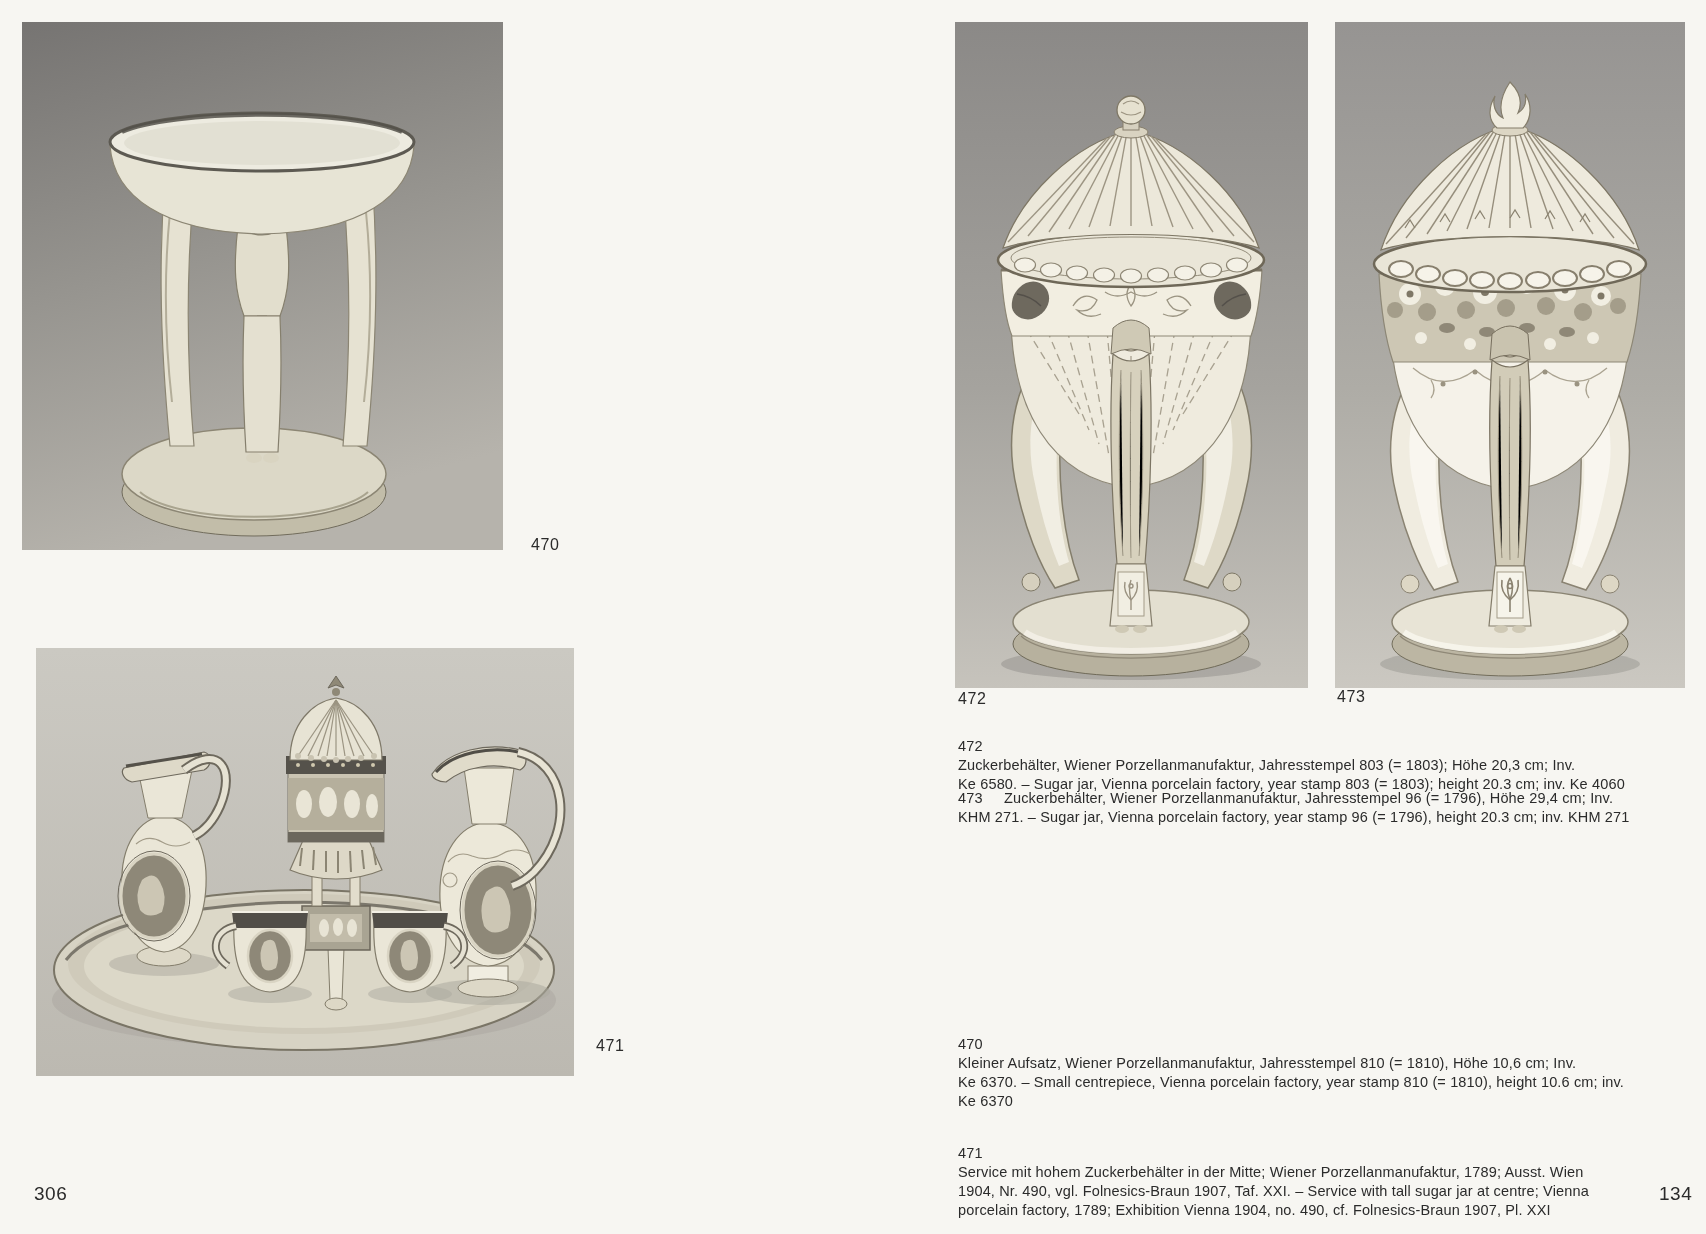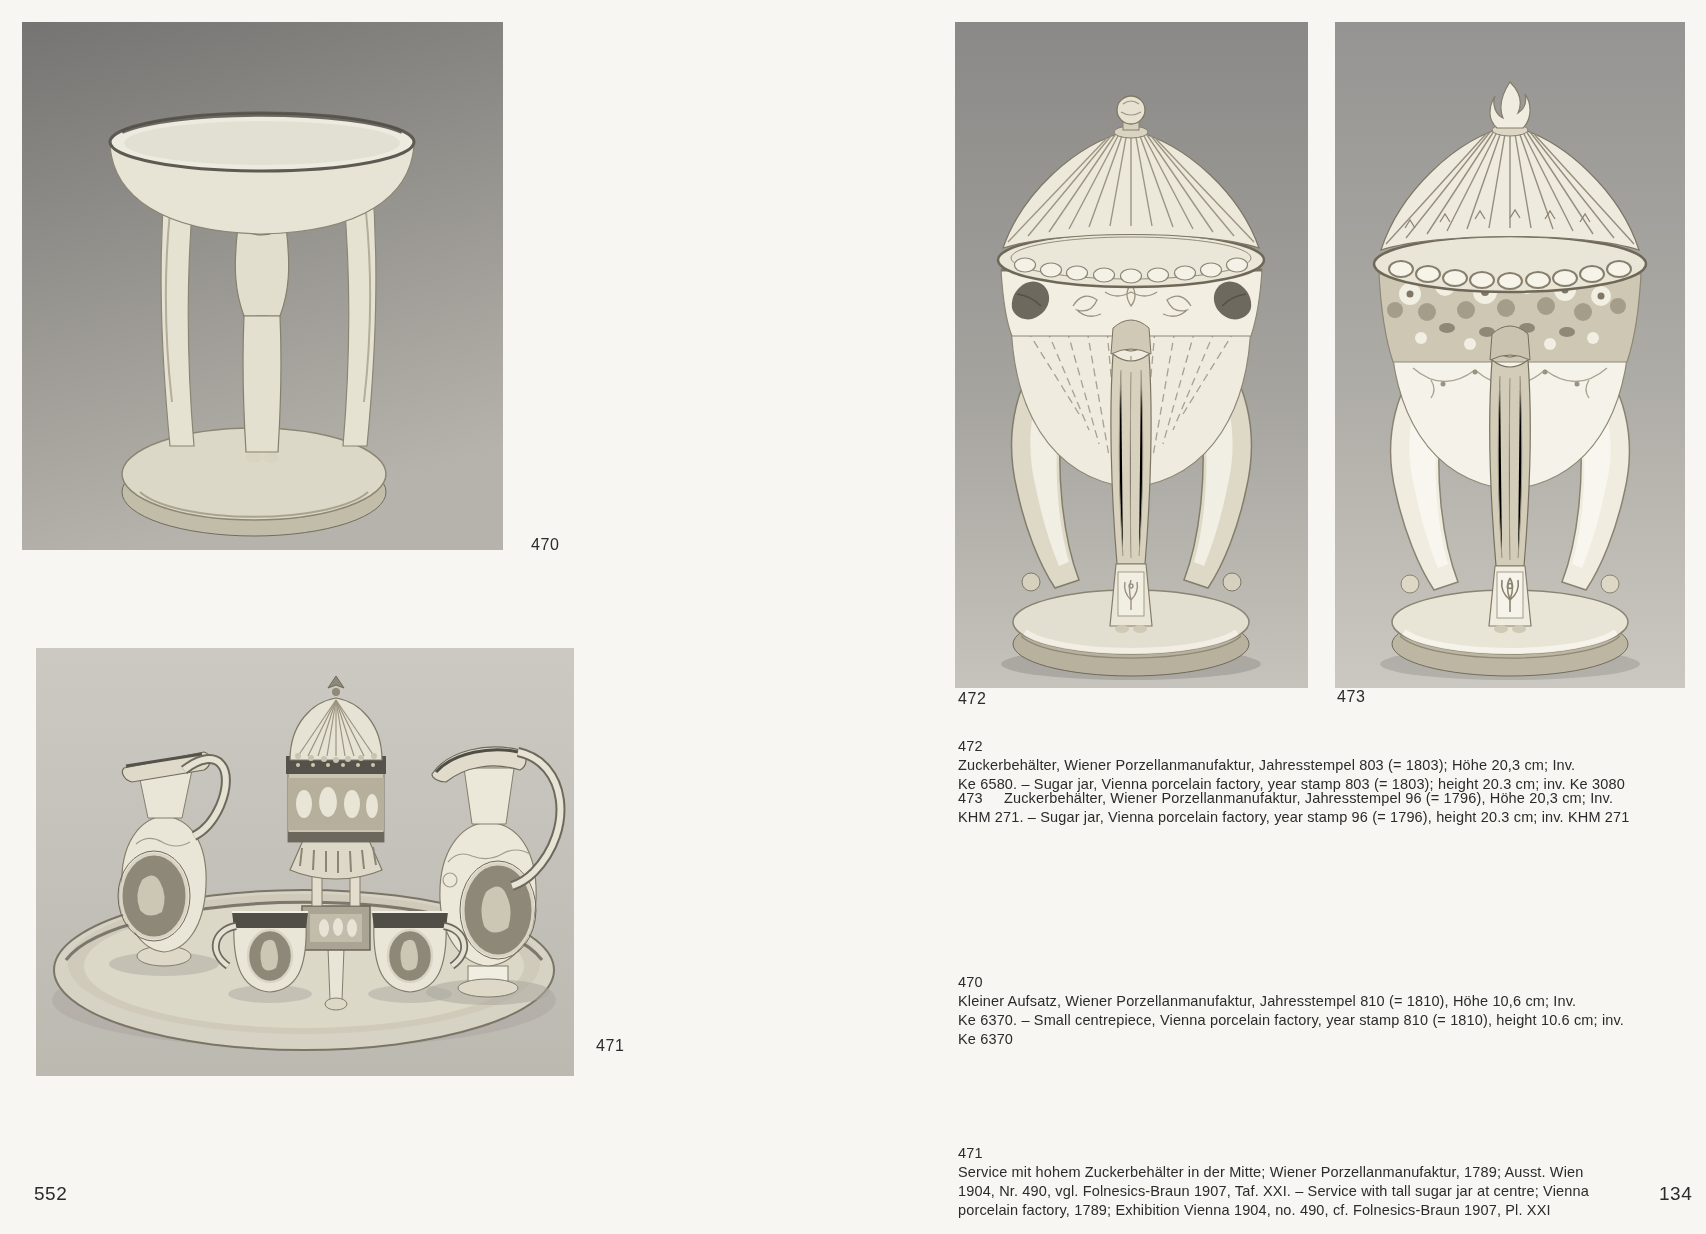--- a/index.html
+++ b/index.html
@@ -206,21 +206,21 @@
         <path d="M 336 264 L 412 264" stroke="#f2efe4" stroke-width="2"></path>
         <path d="M 408 278 C 430 282, 436 304, 416 318" stroke="#6e695d" stroke-width="8" fill="none"></path>
         <path d="M 408 278 C 430 282, 436 304, 416 318" stroke="#e6e2d3" stroke-width="4.5" fill="none"></path>
         <ellipse cx="374" cy="308" rx="22" ry="26" fill="#8e8878" stroke="#d9d4c3" stroke-width="2.5"></ellipse>
         <path d="M 368 294 q 10 -6 12 4 q 4 12 0 22 q -10 6 -14 -2 q -4 -14 2 -24" fill="#d3cdba" opacity="0.9"></path>
       </svg>
     </figure>
 
     <div class="fig-label" style="left:596px;top:1038px">471</div>
 
-    <div class="page-number" style="left:34px;top:1184px">552</div>
+    <div class="page-number" style="left:34px;top:1184px">306</div>
   </div>
 
   <div>
 
     <figure class="photo" style="left:955px;top:22px;margin:0">
       <svg width="353" height="666" viewBox="0 0 353 666">
         <defs>
           <linearGradient id="bg472" x1="0" y1="0" x2="0" y2="1">
             <stop offset="0" stop-color="#8b8987"></stop>
             <stop offset="0.55" stop-color="#a5a39e"></stop>
@@ -466,26 +466,26 @@
 
         <ellipse cx="175" cy="108" rx="18" ry="6" fill="#dcd6c4" stroke="#877f6d" stroke-width="1"></ellipse>
         <path d="M 175 60 C 167 72, 163 84, 168 96 C 160 92, 157 82, 160 74 C 153 86, 153 98, 162 106 L 188 106 C 197 97, 197 82, 190 72 C 192 80, 189 87, 183 91 C 188 80, 184 69, 175 60 Z" fill="#f0ecdf" stroke="#837c6a" stroke-width="1.2"></path>
       </svg>
     </figure>
 
     <div class="fig-label" style="left:958px;top:691px">472</div>
     <div class="fig-label" style="left:1337px;top:689px">473</div>
 
     <p class="caption" style="left:958px;top:737px"><span class="fig-num">472</span><span class="cap-body">Zuckerbehälter, Wiener Porzellanmanufaktur, Jahresstempel 803 (= 1803); Höhe 20,3 cm; Inv.
-Ke 6580. – Sugar jar, Vienna porcelain factory, year stamp 803 (= 1803); height 20.3 cm; inv. Ke 3080</span></p>
-
-    <p class="caption" style="left:958px;top:789px"><span class="fig-num">473</span><span class="cap-body">Zuckerbehälter, Wiener Porzellanmanufaktur, Jahresstempel 96 (= 1796), Höhe 20,3 cm; Inv.
+Ke 6580. – Sugar jar, Vienna porcelain factory, year stamp 803 (= 1803); height 20.3 cm; inv. Ke 4060</span></p>
+
+    <p class="caption" style="left:958px;top:789px"><span class="fig-num">473</span><span class="cap-body">Zuckerbehälter, Wiener Porzellanmanufaktur, Jahresstempel 96 (= 1796), Höhe 29,4 cm; Inv.
 KHM 271. – Sugar jar, Vienna porcelain factory, year stamp 96 (= 1796), height 20.3 cm; inv. KHM 271</span></p>
 
-    <p class="caption" style="left:958px;top:973px"><span class="fig-num">470</span><span class="cap-body">Kleiner Aufsatz, Wiener Porzellanmanufaktur, Jahresstempel 810 (= 1810), Höhe 10,6 cm; Inv.
+    <p class="caption" style="left:958px;top:1035px"><span class="fig-num">470</span><span class="cap-body">Kleiner Aufsatz, Wiener Porzellanmanufaktur, Jahresstempel 810 (= 1810), Höhe 10,6 cm; Inv.
 Ke 6370. – Small centrepiece, Vienna porcelain factory, year stamp 810 (= 1810), height 10.6 cm; inv.
 Ke 6370</span></p>
 
     <p class="caption" style="left:958px;top:1144px"><span class="fig-num">471</span><span class="cap-body">Service mit hohem Zuckerbehälter in der Mitte; Wiener Porzellanmanufaktur, 1789; Ausst. Wien
 1904, Nr. 490, vgl. Folnesics-Braun 1907, Taf. XXI. – Service with tall sugar jar at centre; Vienna
 porcelain factory, 1789; Exhibition Vienna 1904, no. 490, cf. Folnesics-Braun 1907, Pl. XXI</span></p>
 
     <div class="page-number" style="left:1659px;top:1184px">134</div>
   </div>
 

